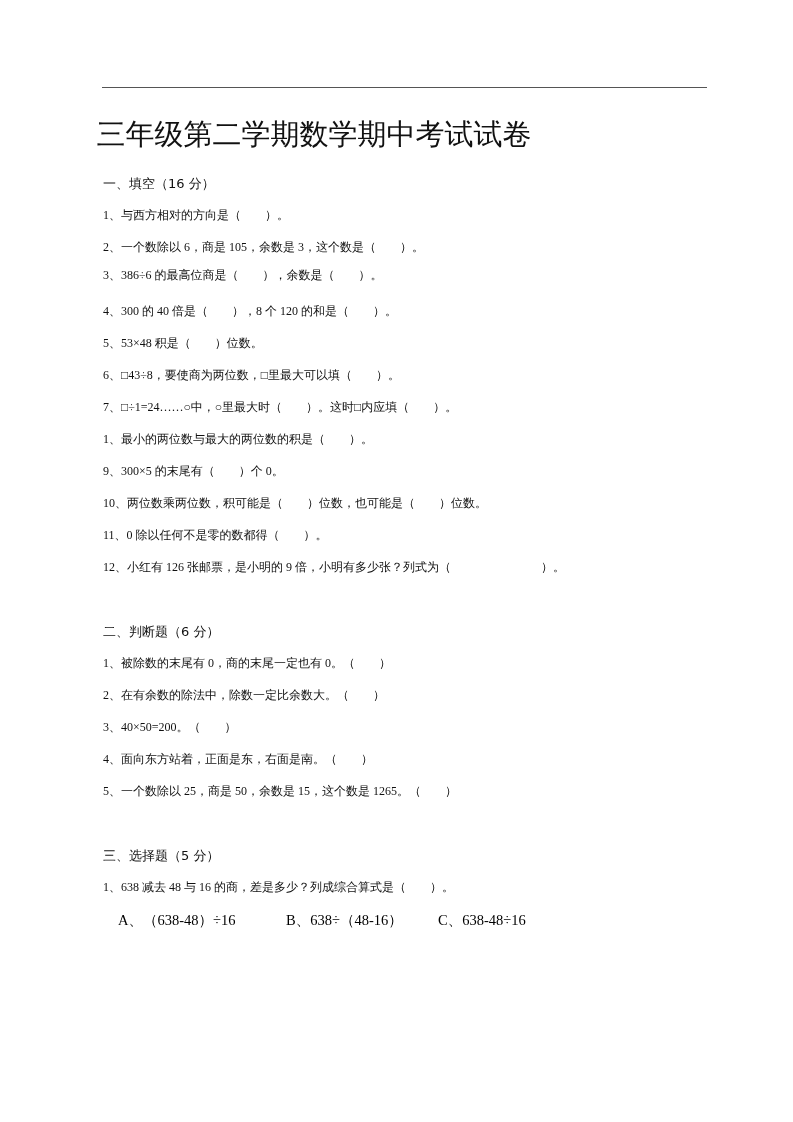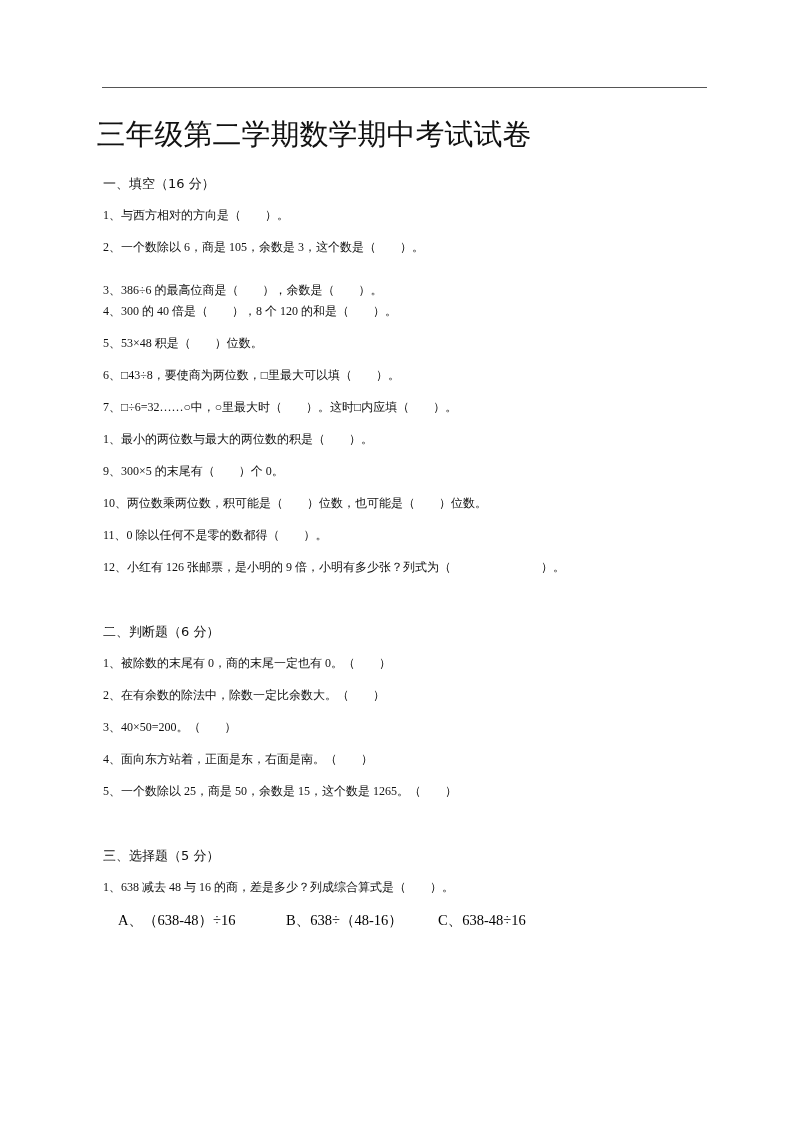--- a/index.html
+++ b/index.html
@@ -13,25 +13,25 @@
 </style>
 </head>
 <body>
 
 <div class="rule"></div>
 <div class="title">三年级第二学期数学期中考试试卷</div>
 
 <div class="section" style="top:172px">一、填空（16 分）</div>
 <div class="line" style="top:205px">1、与西方相对的方向是（        ）。</div>
 <div class="line" style="top:237px">2、一个数除以 6，商是 105，余数是 3，这个数是（        ）。</div>
-<div class="line" style="top:280px">3、386÷6 的最高位商是（        ），余数是（        ）。</div>
+<div class="line" style="top:265px">3、386÷6 的最高位商是（        ），余数是（        ）。</div>
 <div class="line" style="top:301px">4、300 的 40 倍是（        ），8 个 120 的和是（        ）。</div>
 <div class="line" style="top:333px">5、53×48 积是（        ）位数。</div>
 <div class="line" style="top:365px">6、□43÷8，要使商为两位数，□里最大可以填（        ）。</div>
-<div class="line" style="top:397px">7、□÷6=32……○中，○里最大时（        ）。这时□内应填（        ）。</div>
+<div class="line" style="top:397px">7、□÷1=24……○中，○里最大时（        ）。这时□内应填（        ）。</div>
 <div class="line" style="top:429px">1、最小的两位数与最大的两位数的积是（        ）。</div>
 <div class="line" style="top:461px">9、300×5 的末尾有（        ）个 0。</div>
 <div class="line" style="top:493px">10、两位数乘两位数，积可能是（        ）位数，也可能是（        ）位数。</div>
 <div class="line" style="top:525px">11、0 除以任何不是零的数都得（        ）。</div>
 <div class="line" style="top:557px">12、小红有 126 张邮票，是小明的 9 倍，小明有多少张？列式为（                              ）。</div>
 
 <div class="section" style="top:620px">二、判断题（6 分）</div>
 <div class="line" style="top:653px">1、被除数的末尾有 0，商的末尾一定也有 0。（        ）</div>
 <div class="line" style="top:685px">2、在有余数的除法中，除数一定比余数大。（        ）</div>
 <div class="line" style="top:717px">3、40×50=200。（        ）</div>

